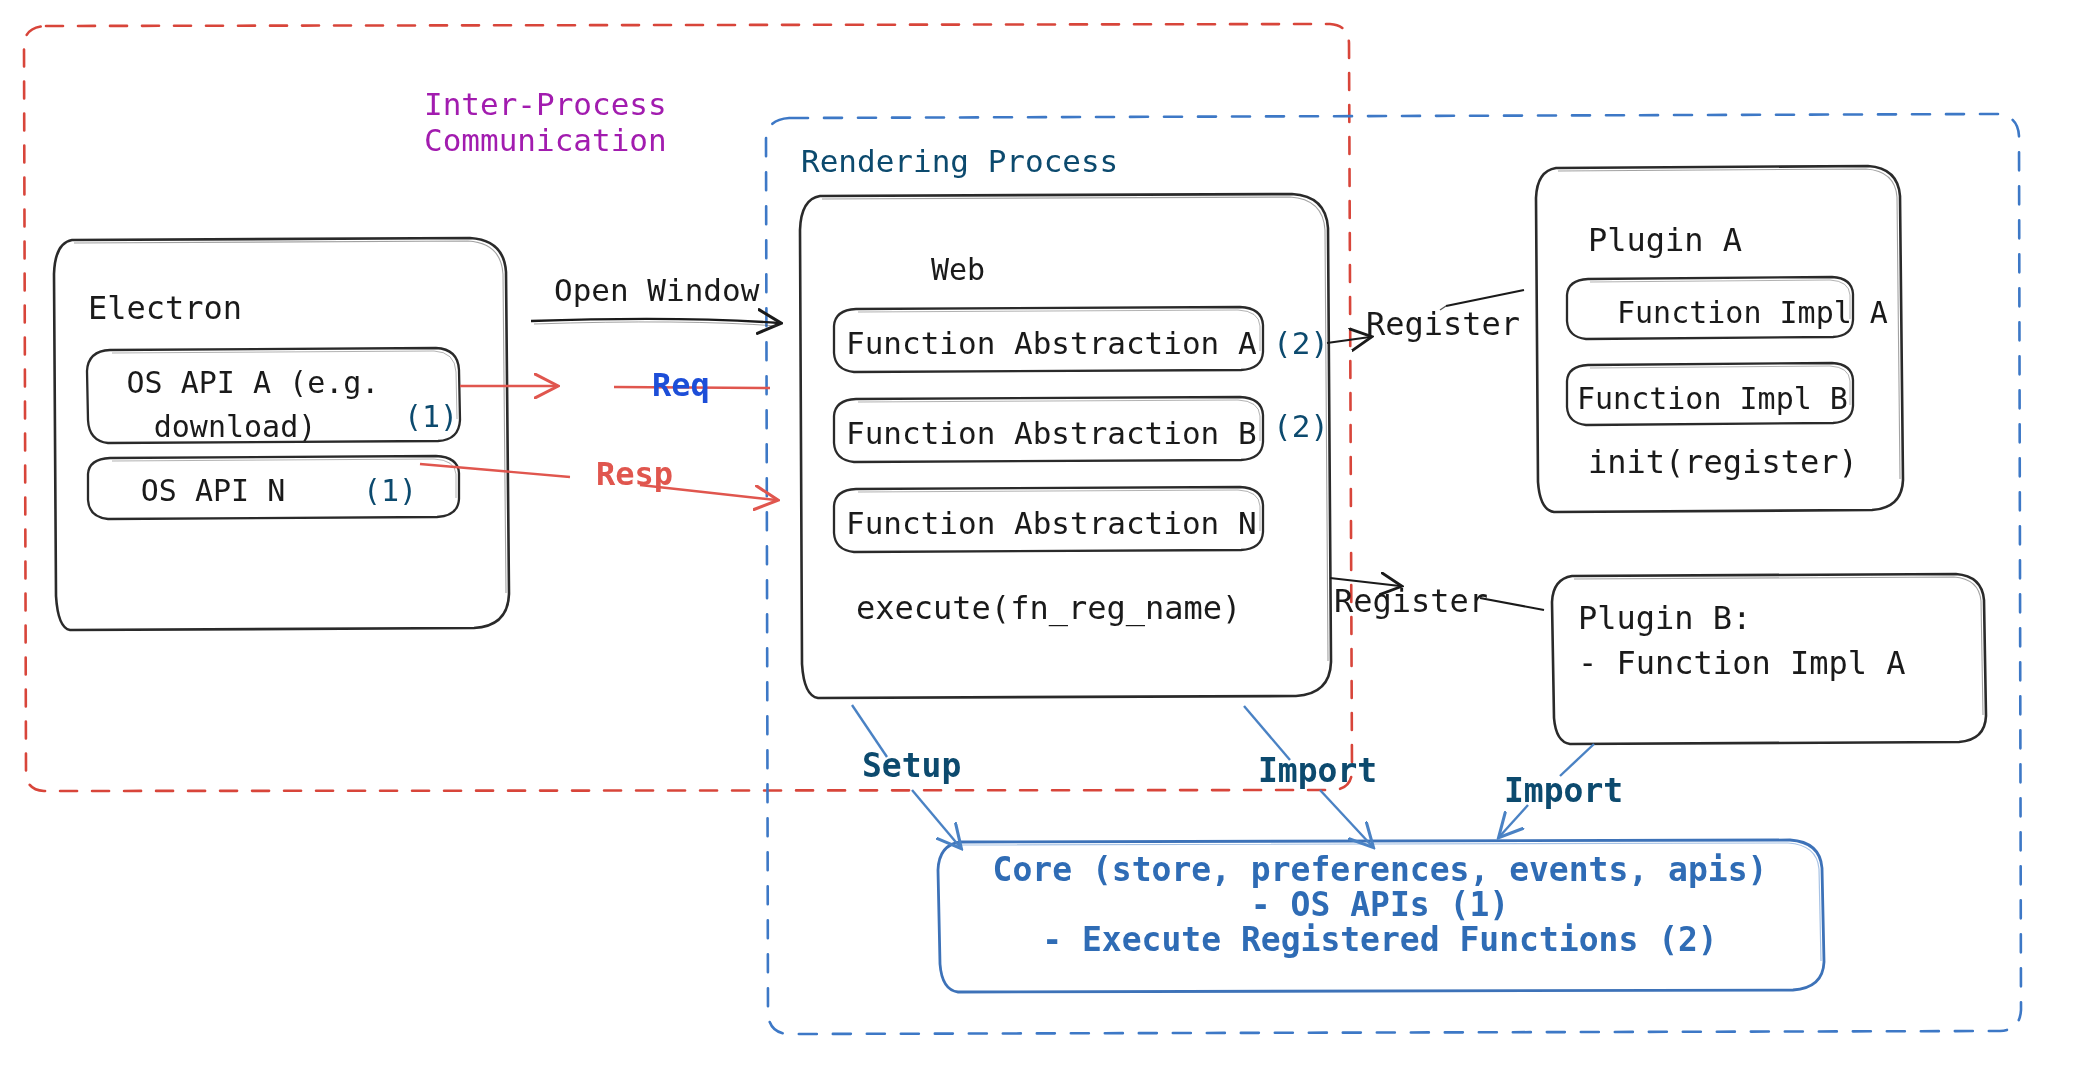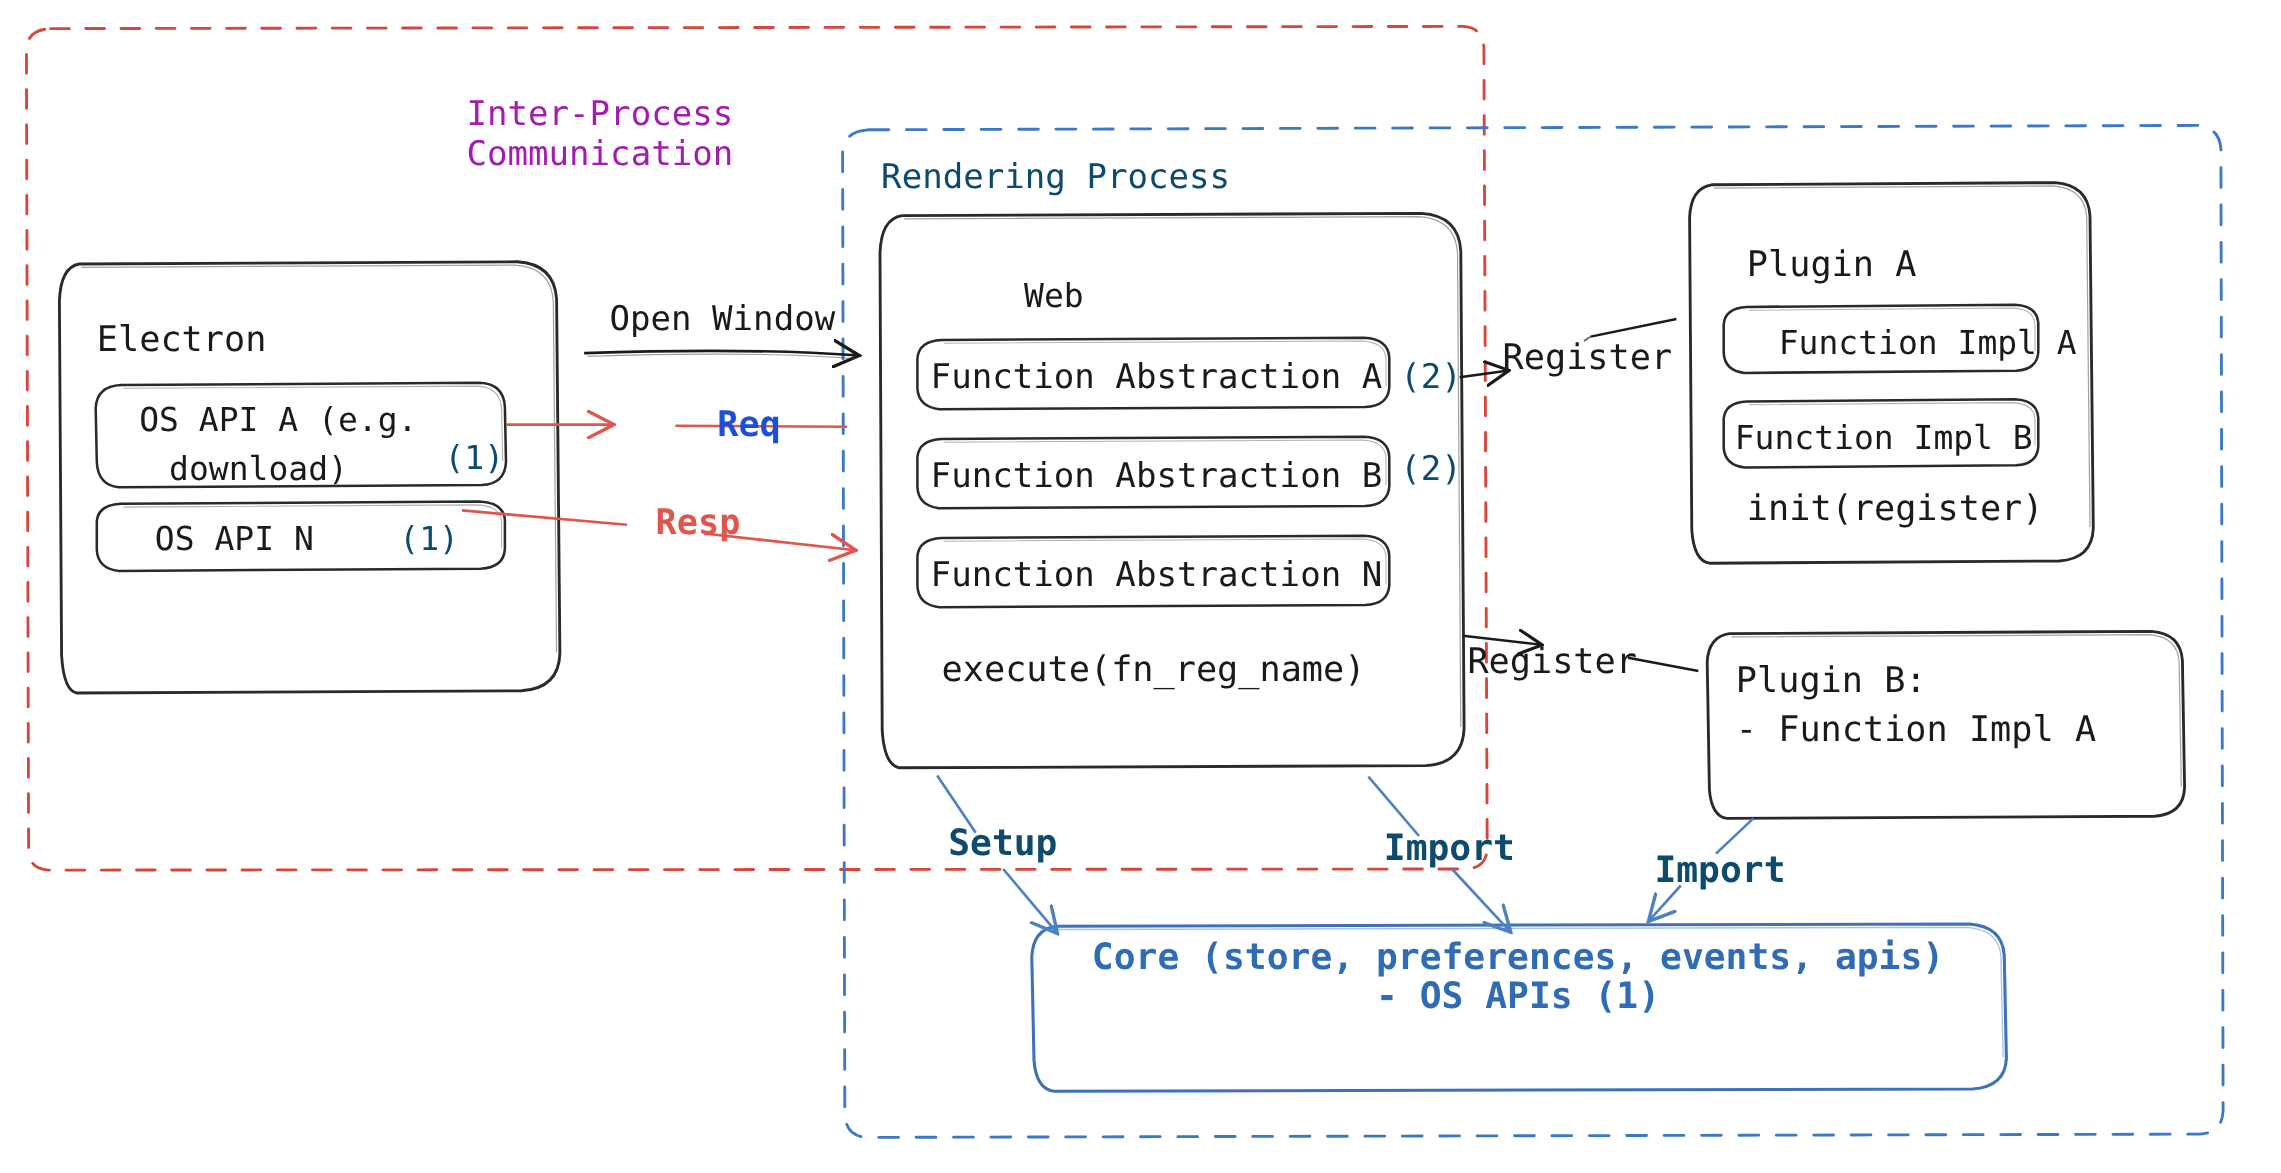--- a/index.html
+++ b/index.html
@@ -217,14 +217,15 @@
   <div class="lbl fs32" style="left:1334px; top:583px;">Register</div>
 
   <div class="lbl fs33 bold c-blue" style="left:862px; top:747px;">Setup</div>
 
   <div class="lbl fs33 bold c-blue" style="left:1258px; top:752px;">Import</div>
 
   <div class="lbl fs33 bold c-blue" style="left:1504px; top:772px;">Import</div>
 
   <div class="lbl fs33 bold c-core t-center" style="left:940px; top:851px; width:880px;text-align:center;">Core (store, preferences, events, apis)</div>
   <div class="lbl fs33 bold c-core t-center" style="left:940px; top:886px; width:880px;">- OS APIs (1)</div>
+  <div class="lbl fs33 bold c-core t-center" style="left:940px; top:921px; width:880px;">- Execute Registered Functions (2)</div>
 
 </div>
 
 </body></html>

